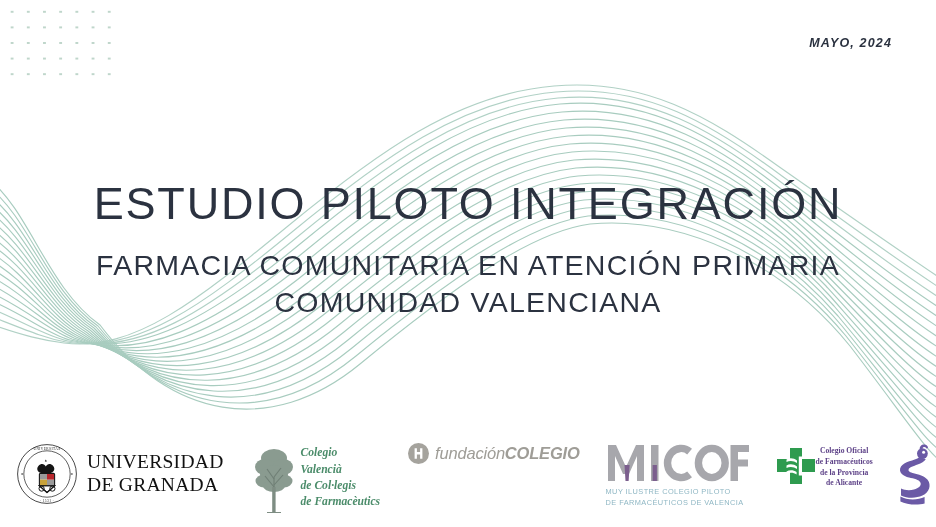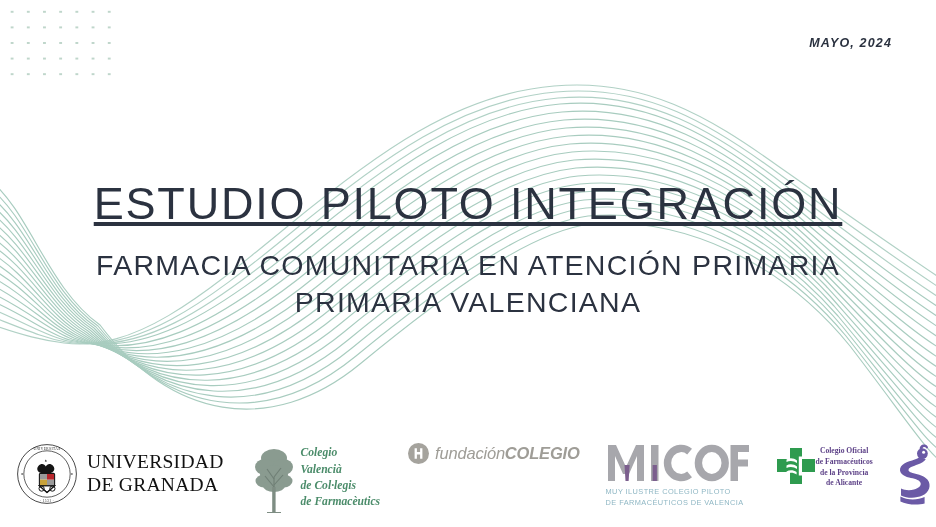--- a/index.html
+++ b/index.html
@@ -35,21 +35,21 @@
     white-space:nowrap;
   }
 
   
   .title-block{
     position:absolute;left:0;right:0;top:180px;
     text-align:center;color:#2b3240;
   }
   .t1{
     font-size:45px;font-weight:300;letter-spacing:1.8px;
-    line-height:1.08;white-space:nowrap;text-decoration:underline;
+    line-height:1.08;white-space:nowrap;
   }
   .t2{
     font-size:28.5px;font-weight:300;letter-spacing:1.25px;
     line-height:1.3;margin-top:18px;white-space:nowrap;
   }
   .t3{
     font-size:28.5px;font-weight:300;letter-spacing:1.25px;
     line-height:1.3;white-space:nowrap;
   }
 
@@ -147,21 +147,21 @@
         <path d="M-10,324 C 24,336 42,340 64,343 C 134,352 198,300 288,226 C 378,152 458,94 554,86 C 644,78 708,116 778,166 C 838,208 898,250 946,282"></path>
       </g>
     </svg>
   </div>
 
   <div class="date">MAYO, 2024</div>
 
   <div class="title-block">
     <div class="t1">ESTUDIO PILOTO INTEGRACIÓN</div>
     <div class="t2">FARMACIA COMUNITARIA EN ATENCIÓN PRIMARIA</div>
-    <div class="t3">PRIMARIA VALENCIANA</div>
+    <div class="t3">COMUNIDAD VALENCIANA</div>
   </div>
 
   <div class="logos">
 
     <div class="logo l-ugr">
       <svg class="ugr-seal" viewBox="0 0 62 62">
         <circle cx="31" cy="31" r="29.4" fill="none" stroke="#1a1a1a" stroke-width=".8"></circle>
         <circle cx="31" cy="31" r="23.2" fill="none" stroke="#1a1a1a" stroke-width=".7"></circle>
         <g fill="#1a1a1a" font-family="Liberation Serif, serif" font-size="3.5" letter-spacing=".4">
           <text x="31" y="7.2" text-anchor="middle">UNIVERSITAS</text>

